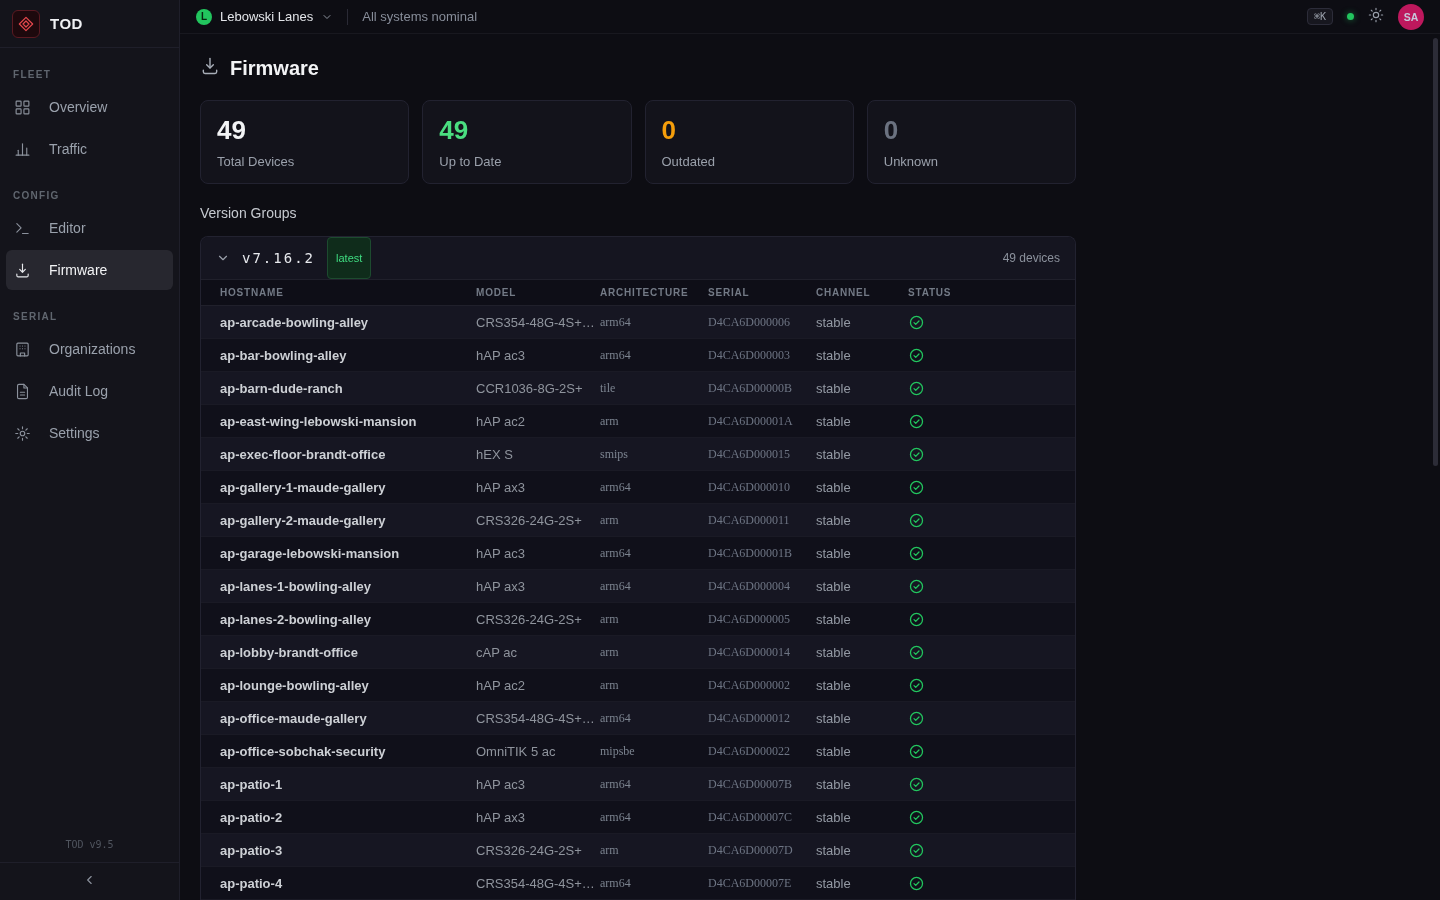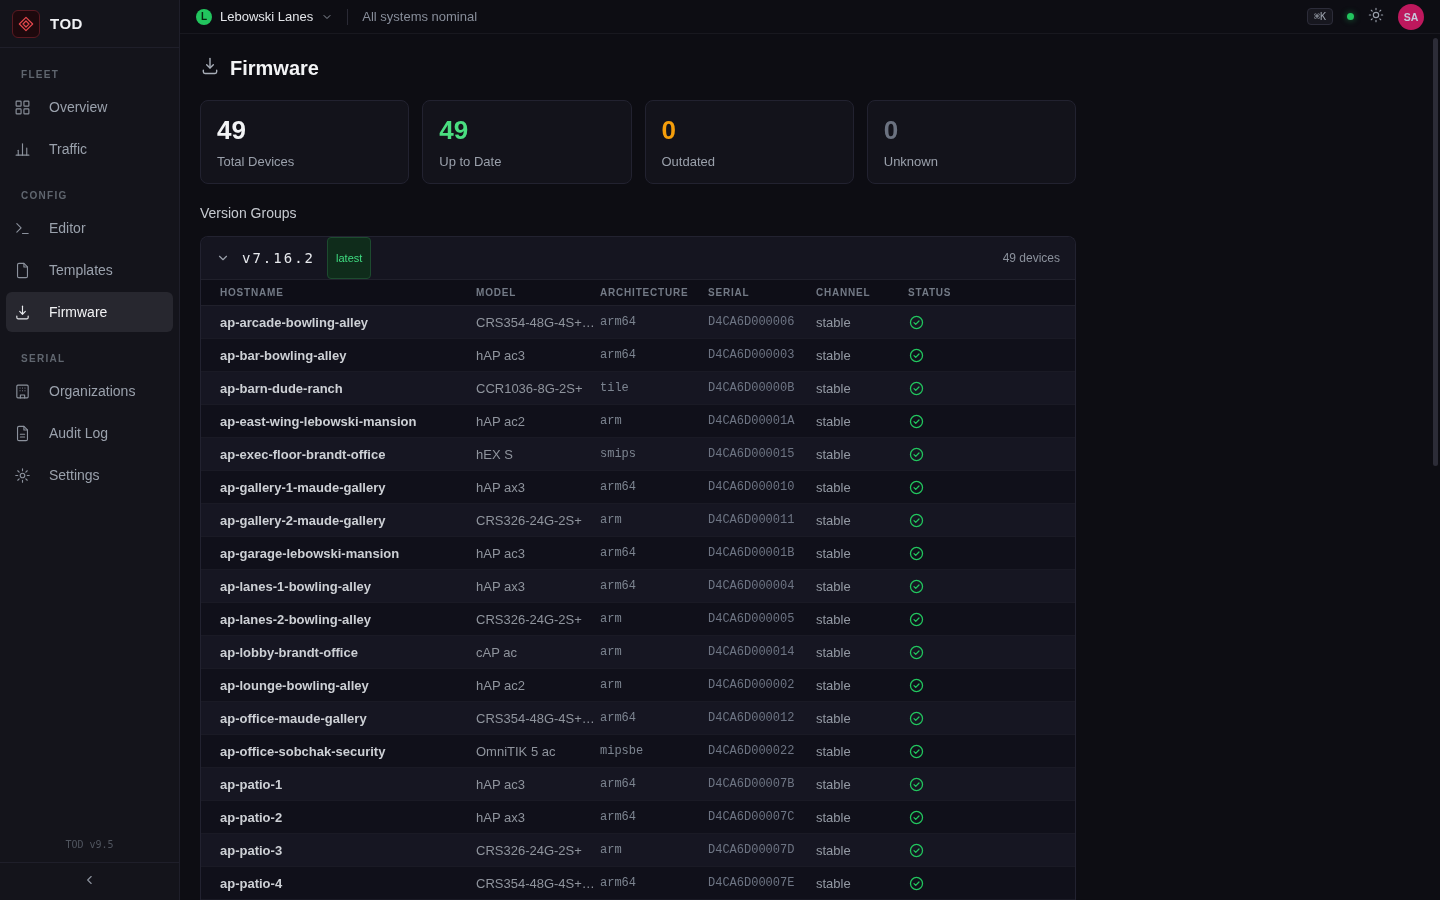--- a/index.html
+++ b/index.html
@@ -10,21 +10,21 @@
     font-family:"Liberation Sans", sans-serif;
   }
   .app { display:flex; width:100%; height:100%; position:relative; }
 
   
   .sidebar { width:180px; background:#14141b; border-right:1px solid #1f1f2a; display:flex; flex-direction:column; flex-shrink:0; }
   .brand-row { height:48px; display:flex; align-items:center; gap:10px; padding:0 12px; border-bottom:1px solid #1f1f2a; }
   .logo-box { width:28px; height:28px; border-radius:6px; background:#1d090d; border:1px solid #5a1a22; display:flex; align-items:center; justify-content:center; }
   .brand-name { font-size:15px; font-weight:700; letter-spacing:.5px; color:#f0f1f4; }
   .nav { flex:1; }
-  .section-label { font-size:10px; font-weight:700; letter-spacing:1.3px; color:#60666f; padding:0 21px; margin:21px 0 7px; }
+  .section-label { font-size:10px; font-weight:700; letter-spacing:1.3px; color:#60666f; padding:0 13px; margin:21px 0 7px; }
   .nav-item { display:flex; align-items:center; gap:18px; height:40px; margin:2px 6px; padding:0 8px; border-radius:6px; color:#9aa1ac; font-size:14px; cursor:pointer; }
   .nav-item .nicon { display:flex; color:#8b919c; }
   .nav-item.active { background:#27272f; color:#f2f3f5; }
   .nav-item.active .nicon { color:#e8eaee; }
   .sidebar-footer { margin-top:auto; }
   .version-label { text-align:center; font-family:"DejaVu Sans Mono", monospace; font-size:10px; color:#50555f; padding:6px 0 12px;margin-top:32px; }
   .collapse-btn { width:100%; height:38px; background:transparent; border:none; border-top:1px solid #1f1f2a; color:#8b919c; cursor:pointer; display:flex; align-items:center; justify-content:center; }
 
   
   .main { flex:1; display:flex; flex-direction:column; min-width:0; }
@@ -58,21 +58,21 @@
   .badge-latest { background:#0f2c1b; color:#3fdc81; border:1px solid #1d4b2f; font-size:11px; padding:14px 8px; border-radius:4px; }
   .device-count { margin-left:auto; font-size:12px; color:#8b919c; }
 
   .thead, .trow { display:grid; grid-template-columns:256px 124px 108px 108px 92px 1fr; padding-left:19px; align-items:center; }
   .thead { height:27px; background:#0e0e17; border-top:1px solid #20202b; border-bottom:1px solid #20202b; }
   .th { font-size:10px; font-weight:700; letter-spacing:.8px; color:#737a86; }
   .trow { height:33px; border-bottom:1px solid #1a1a25; cursor:pointer; }
   .trow:nth-child(odd) { background:#161622; }
   .c-host { font-size:13px; color:#cdd0d5;font-weight:bold; }
   .c-model { font-size:13px; color:#8f949d; }
-  .mono { font-family:Liberation Mono, monospace; font-size:12px; }
+  .mono { font-family:Liberation Serif, serif; font-size:12px; }
   .c-arch { color:#7c8490; }
   .c-serial { color:#6e7584; }
   .c-channel { font-size:13px; color:#949aa4; }
   .c-status { display:flex; }
 
   .page-scrollbar { position:absolute; top:38px; right:2px; width:5px; height:428px; background:#2c2c37; border-radius:3px; }
 </style>
 </head>
 <body>
 
@@ -122,29 +122,20 @@
       <div class="nav-item">
         <span class="nicon">
           <svg width="17" height="17" viewBox="0 0 24 24" fill="none" stroke="currentColor" stroke-width="1.6" stroke-linecap="round" stroke-linejoin="round">
               <path d="m4 17 6-6-6-6"></path>
               <path d="M12 19h8"></path>
             </svg>
         </span>
         <span>Editor</span>
       </div>
 
-      <div class="nav-item">
-        <span class="nicon">
-          <svg width="17" height="17" viewBox="0 0 24 24" fill="none" stroke="currentColor" stroke-width="1.6" stroke-linecap="round" stroke-linejoin="round">
-              <path d="M14 2H7a2 2 0 0 0-2 2v16a2 2 0 0 0 2 2h10a2 2 0 0 0 2-2V7Z"></path>
-              <path d="M14 2v5h5"></path>
-            </svg>
-        </span>
-        <span>Templates</span>
-      </div>
 
       <div class="nav-item active">
         <span class="nicon">
           <svg width="17" height="17" viewBox="0 0 24 24" fill="none" stroke="currentColor" stroke-width="1.6" stroke-linecap="round" stroke-linejoin="round">
               <path d="M12 3v11"></path>
               <path d="m8 10.5 4 4 4-4"></path>
               <path d="M4 17v2a2 2 0 0 0 2 2h12a2 2 0 0 0 2-2v-2"></path>
             </svg>
         </span>
         <span>Firmware</span>

